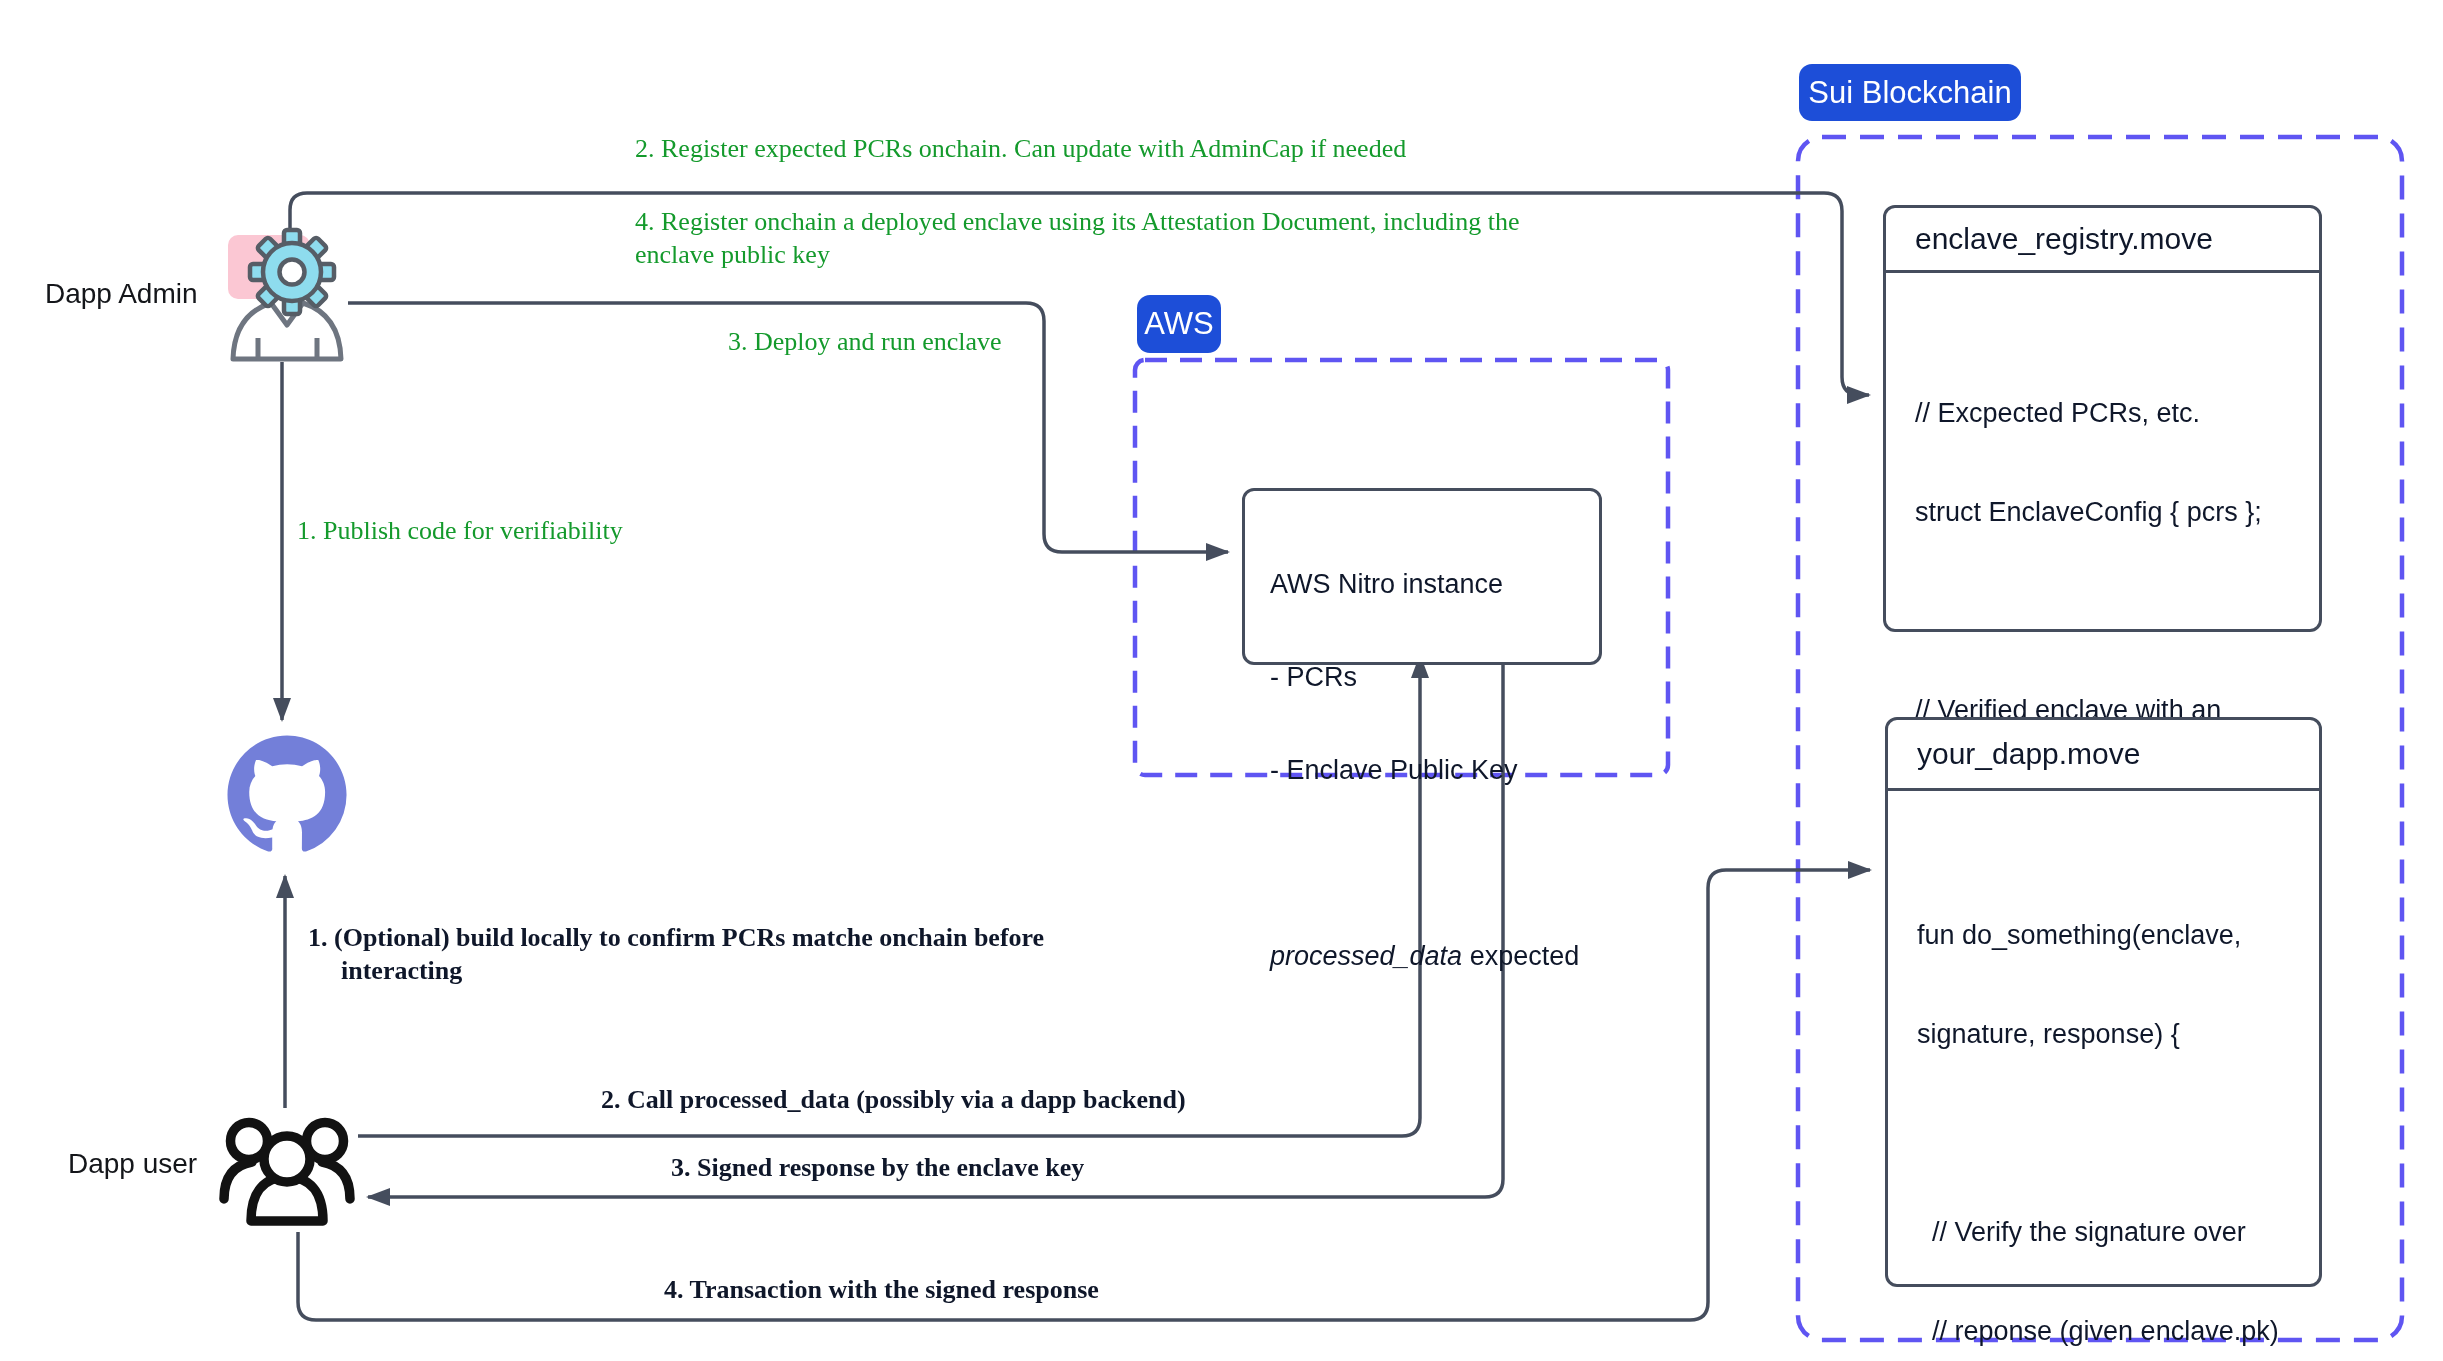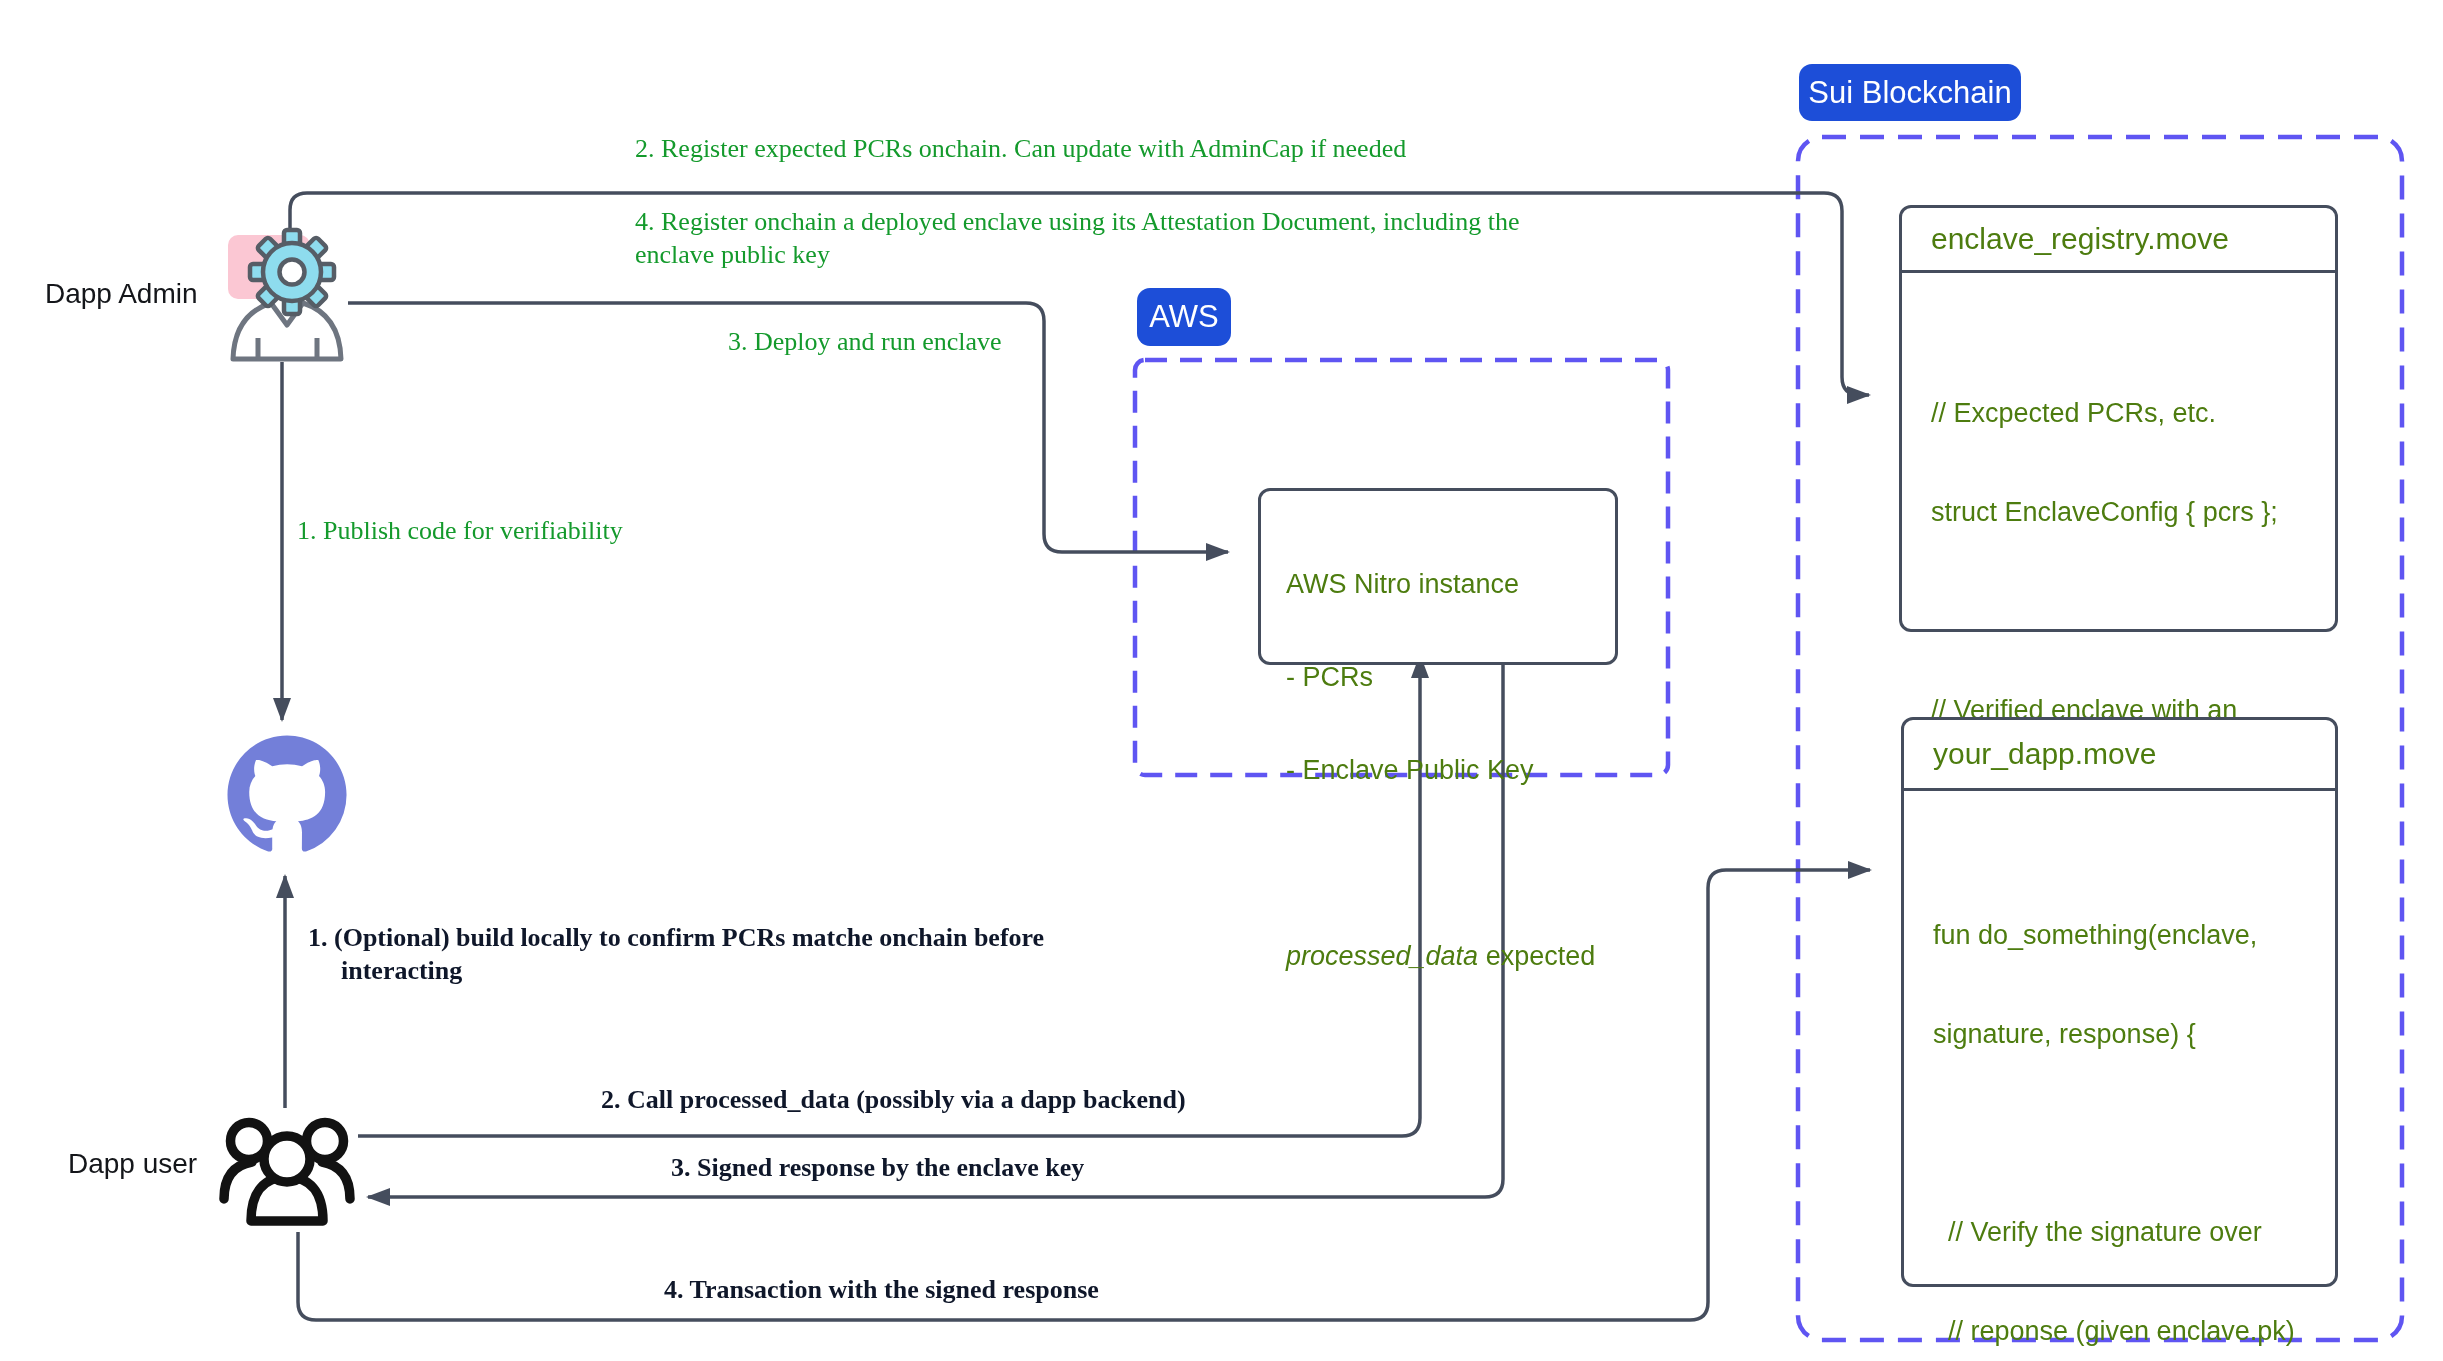--- a/index.html
+++ b/index.html
@@ -6,21 +6,21 @@
   .stage{position:relative;width:2443px;height:1361px;background:#ffffff;overflow:hidden;
          font-family:"Liberation Sans",sans-serif;}
   .layer{position:absolute;left:0;top:0;}
   .lbl{position:absolute;white-space:nowrap;}
   .serif-green{font-family:"Liberation Serif",serif;font-size:26px;color:#149a2c;}
   .serif-black{font-family:"Liberation Serif",serif;font-size:26px;color:#0f172a;font-weight:bold;}
   .entity{font-family:"Liberation Sans",sans-serif;font-size:28px;color:#14161a;}
   .badge{position:absolute;background:#1d4ed8;color:#ffffff;border-radius:13px;
          display:flex;align-items:center;justify-content:center;font-size:31px;}
   .card{position:absolute;background:#ffffff;border:3px solid #454d5d;border-radius:12px;
-        box-sizing:border-box;color:#4d7c0f;margin-left:16px;}
+        box-sizing:border-box;color:#0f172a;}
   .card-title{border-bottom:3px solid #454d5d;padding-left:29px;font-size:30px;}
   .card-body{padding:58px 0 0 29px;font-size:27px;line-height:33px;white-space:pre;}
   .code-line{white-space:pre;min-height:33px;}
   .nitro-body{padding:16px 0 0 25px;font-size:27px;line-height:31px;white-space:pre;}
   .em-it{font-style:italic;}
 </style>
 </head>
 <body>
 
 <div class="stage">
@@ -87,21 +87,21 @@
   <div class="lbl serif-green" style="left:635px;top:207px;">4. Register onchain a deployed enclave using its Attestation Document, including the</div>
   <div class="lbl serif-green" style="left:635px;top:240px;">enclave public key</div>
   <div class="lbl serif-green" style="left:728px;top:327px;">3. Deploy and run enclave</div>
   <div class="lbl serif-green" style="left:297px;top:516px;">1. Publish code for verifiability</div>
   <div class="lbl serif-black" style="left:308px;top:923px;">1. (Optional) build locally to confirm PCRs matche onchain before</div>
   <div class="lbl serif-black" style="left:341px;top:956px;">interacting</div>
   <div class="lbl serif-black" style="left:601px;top:1085px;">2. Call processed_data (possibly via a dapp backend)</div>
   <div class="lbl serif-black" style="left:671px;top:1153px;">3. Signed response by the enclave key</div>
   <div class="lbl serif-black" style="left:664px;top:1275px;">4. Transaction with the signed response</div>
 
-  <div class="badge" style="left:1137px;top:288px;width:94px;height:58px;">AWS</div>
+  <div class="badge" style="left:1137px;top:295px;width:84px;height:58px;">AWS</div>
   <div class="badge" style="left:1799px;top:64px;width:222px;height:57px;">Sui Blockchain</div>
 
   <div class="card" style="left:1242px;top:488px;width:360px;height:177px;">
     <div class="nitro-body">
       <div class="code-line" style="min-height:31px;">AWS Nitro instance</div>
       <div class="code-line" style="min-height:31px;">- PCRs</div>
       <div class="code-line" style="min-height:31px;">- Enclave Public Key</div>
       <div class="code-line" style="min-height:31px;"></div>
       <div class="code-line" style="min-height:31px;"><span class="em-it">processed_data</span><span> expected</span></div>
     </div>

